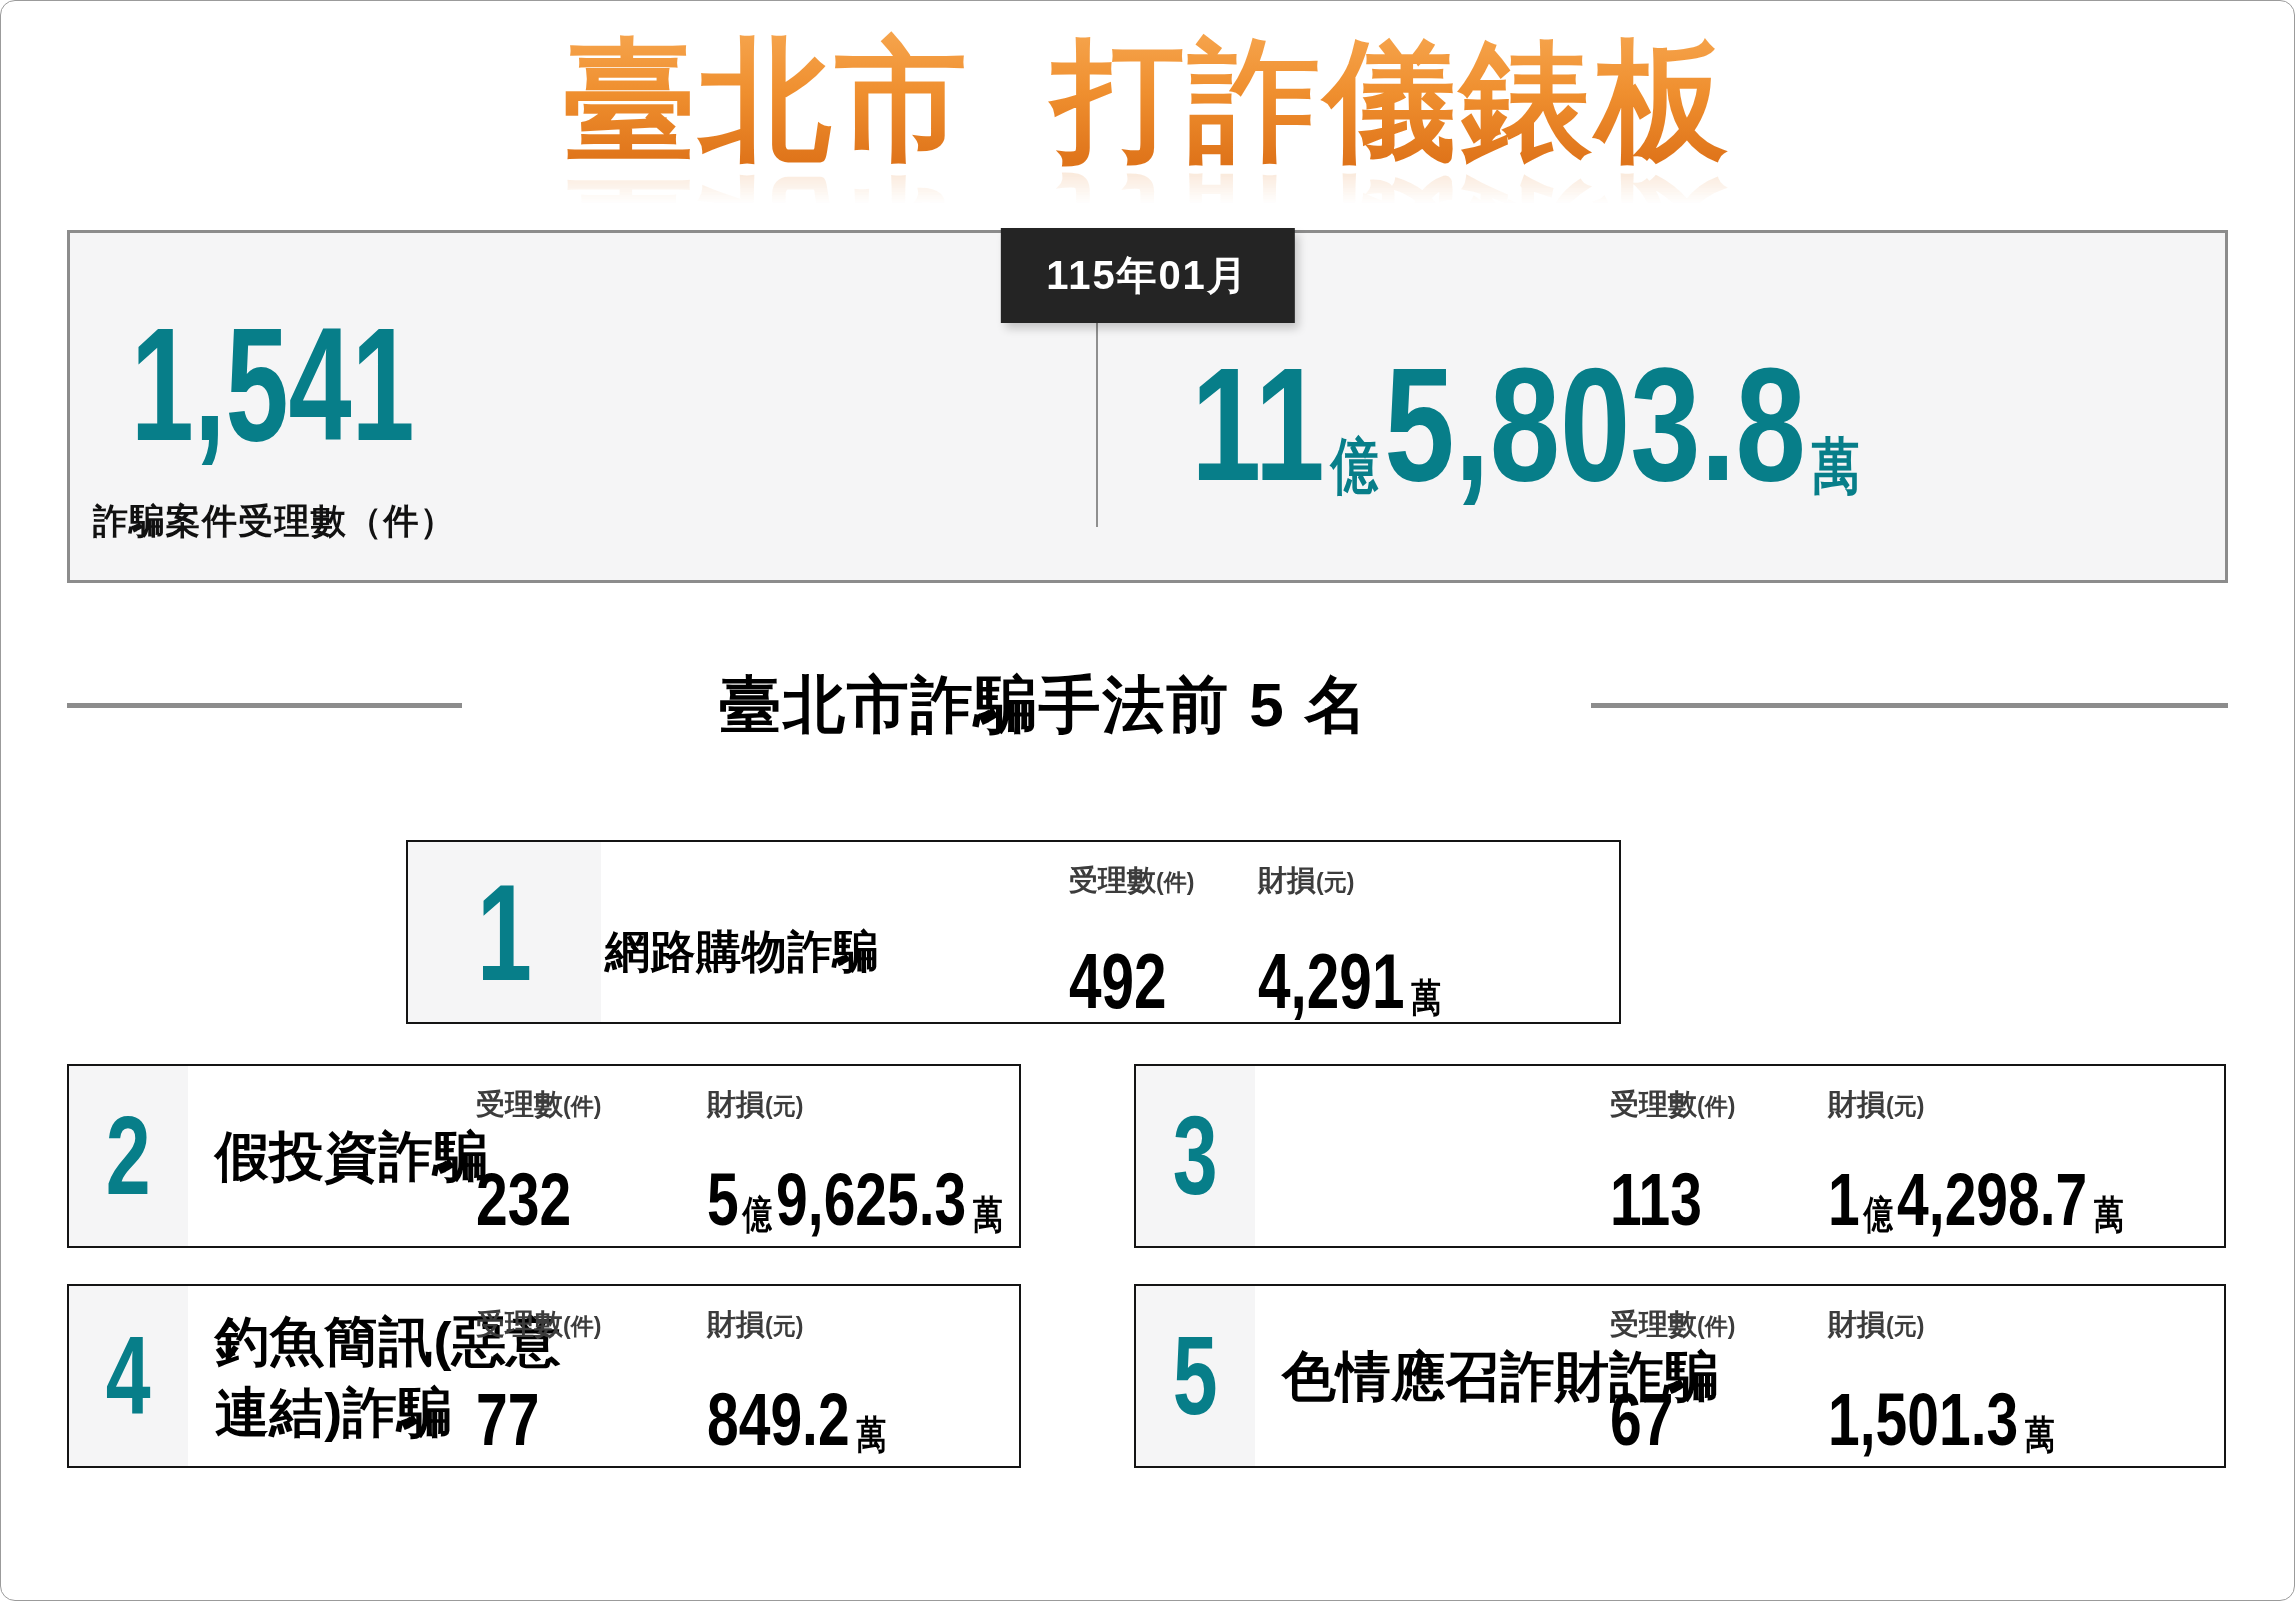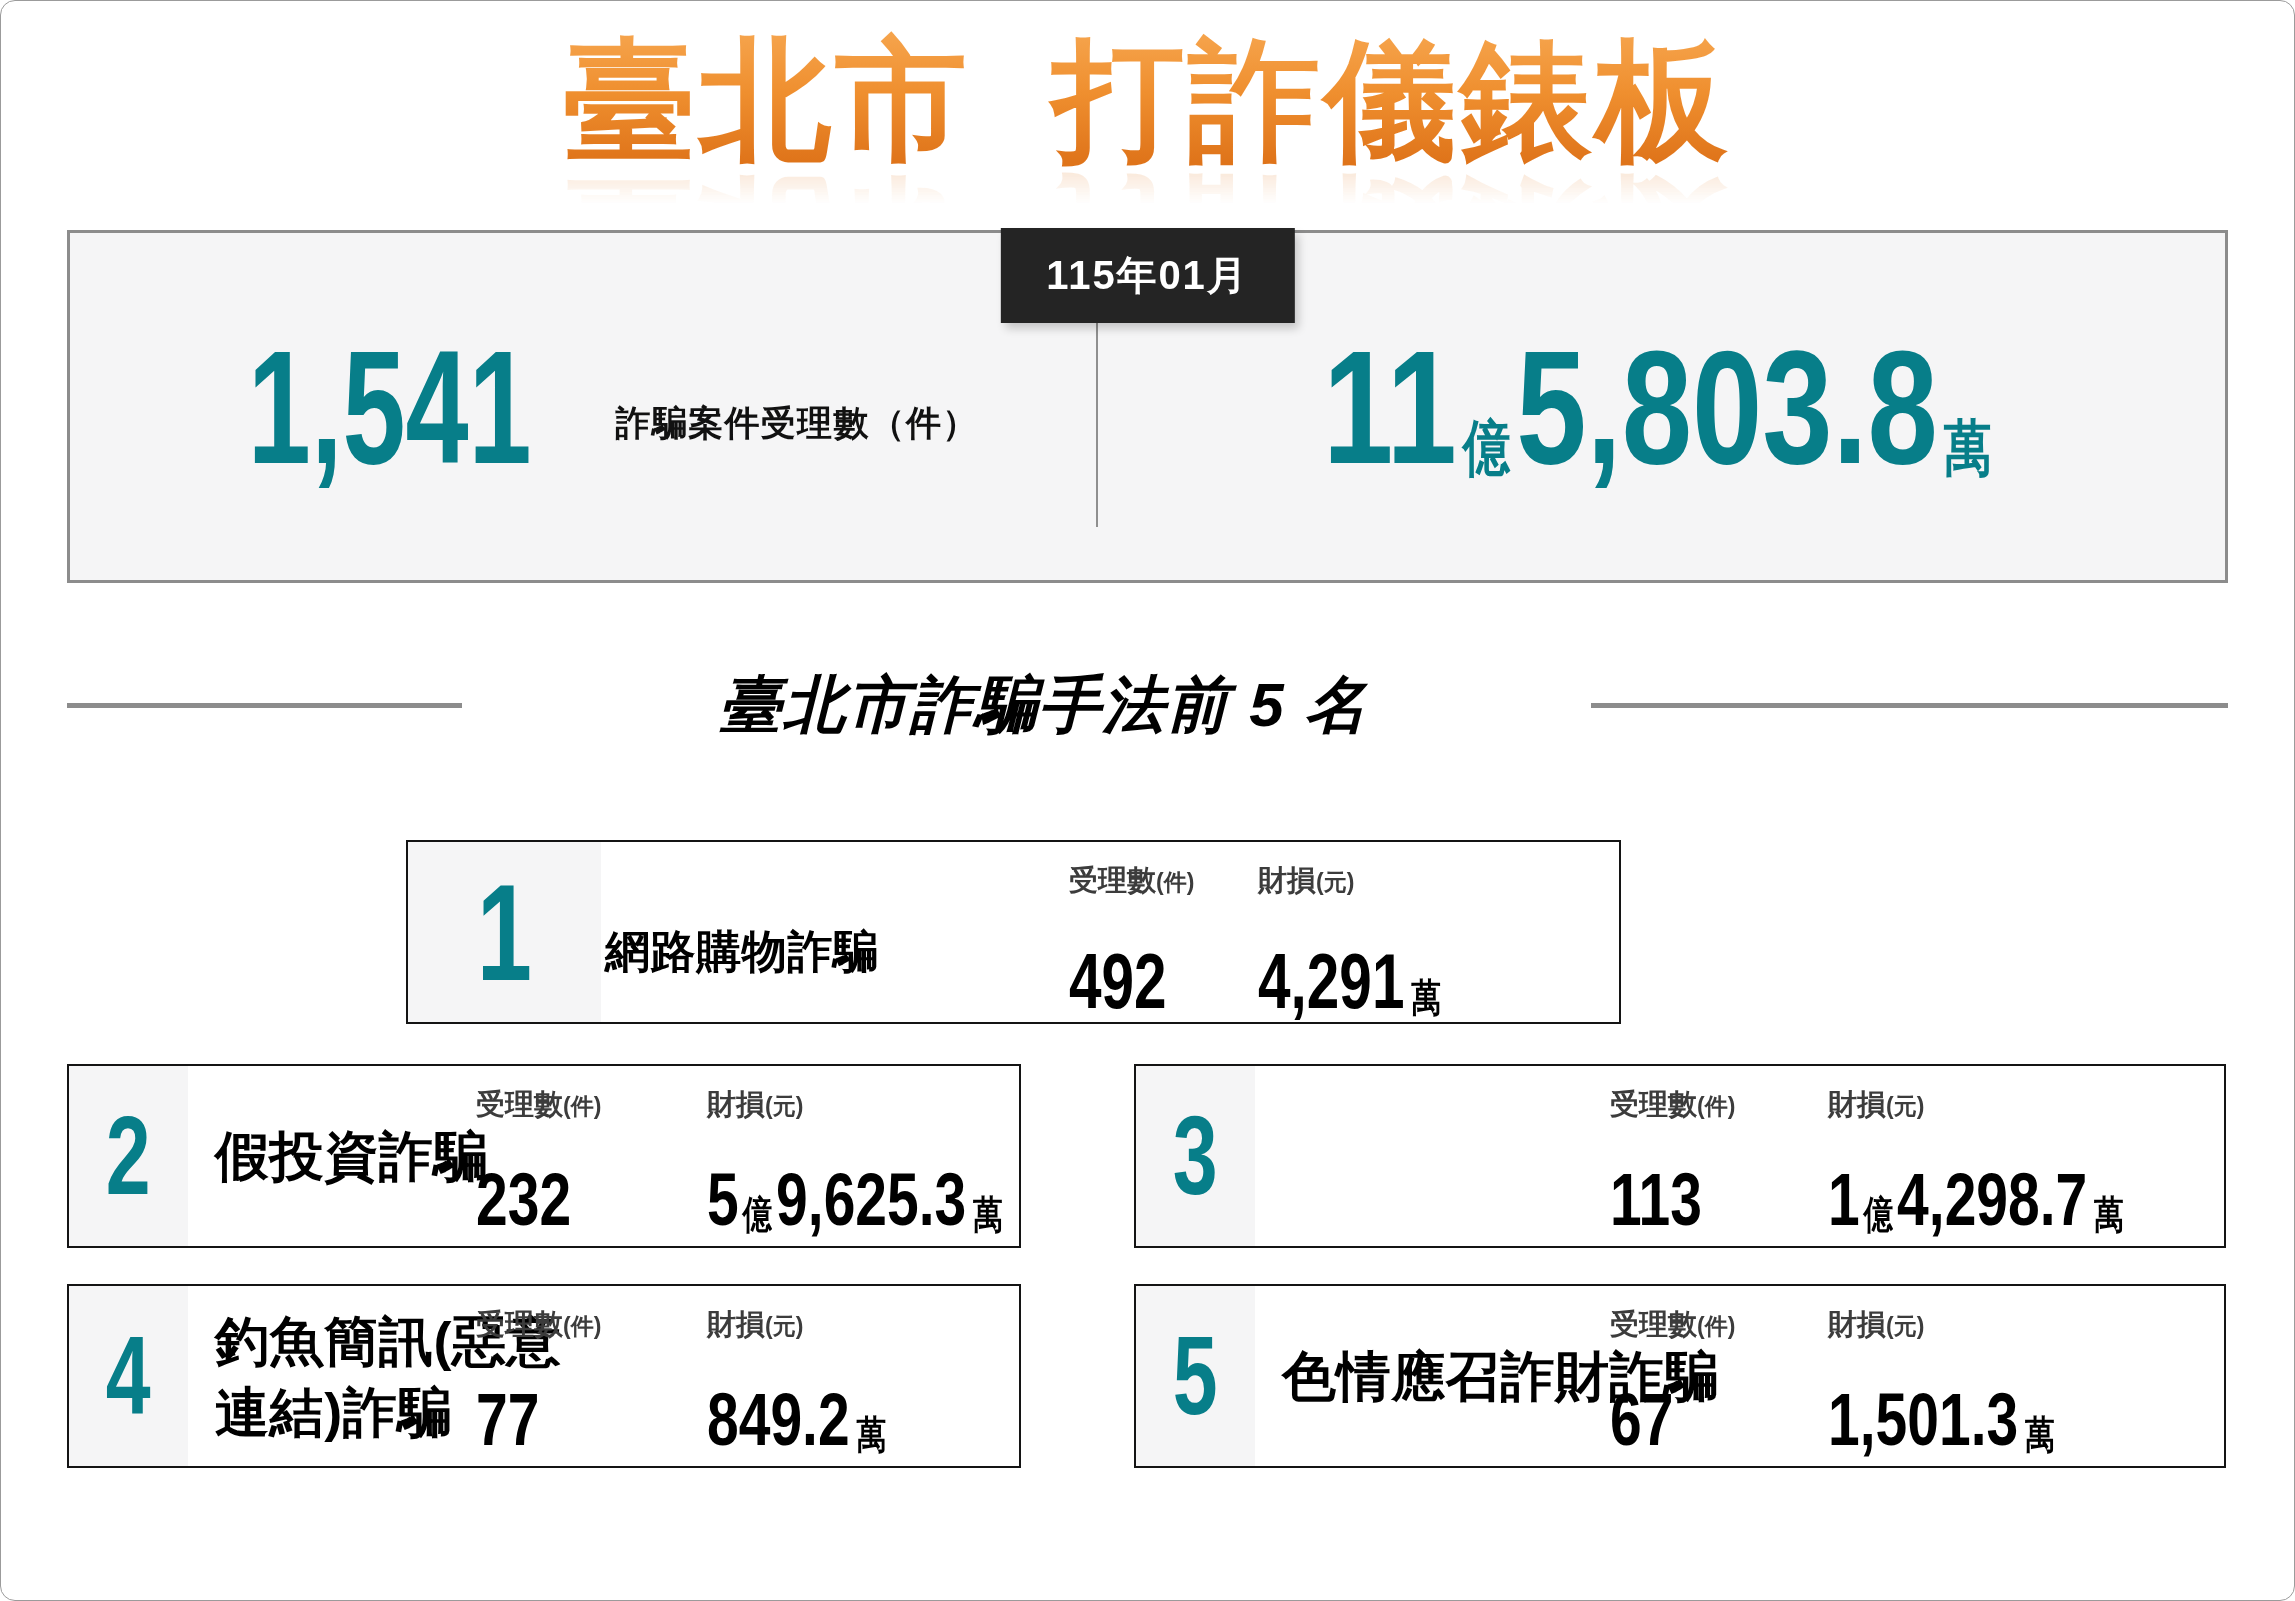--- a/index.html
+++ b/index.html
@@ -74,22 +74,23 @@
     white-space: nowrap;
     z-index: 2;
   }
   .v-divider {
     position: absolute;
     left: 47.6%; top: 72px; bottom: 53px;
     width: 2.6px;
     background: #8f8f8f;
   }
   .half {
-    display: flex; flex-direction: row;
-    align-items: center; justify-content: center;
+    display: flex; flex-direction: column;
+    align-items: flex-start; justify-content: center;
+    padding-top: 35px;
   }
   .half-left  { flex: 0 0 47.6%; }
   .half-right { flex: 1 1 auto; }
   .stat-number {
     font-size: 162px;
     font-weight: 800;
     line-height: 1;
     color: #077e89;
     display: inline-block;
     transform: scaleX(0.70);
@@ -112,21 +113,20 @@
     color: #111111;
     letter-spacing: 1.3px;
     margin-left: 23px;
   }
 
   
   .rank-header {
     margin: 80px 66px 0;
     display: flex;
     align-items: center;
-    font-style: italic;
   }
   .line-left  { width: 395px; height: 5.1px; background: #8c8c8c; flex: 0 0 auto; }
   .line-right { flex: 1 1 auto; height: 5.1px; background: #8c8c8c; }
   .rank-section-title {
     font-size: 62px;
     font-weight: 800;
     color: #000000;
     white-space: nowrap;
     margin-left: 257px;
     margin-right: 222px;

